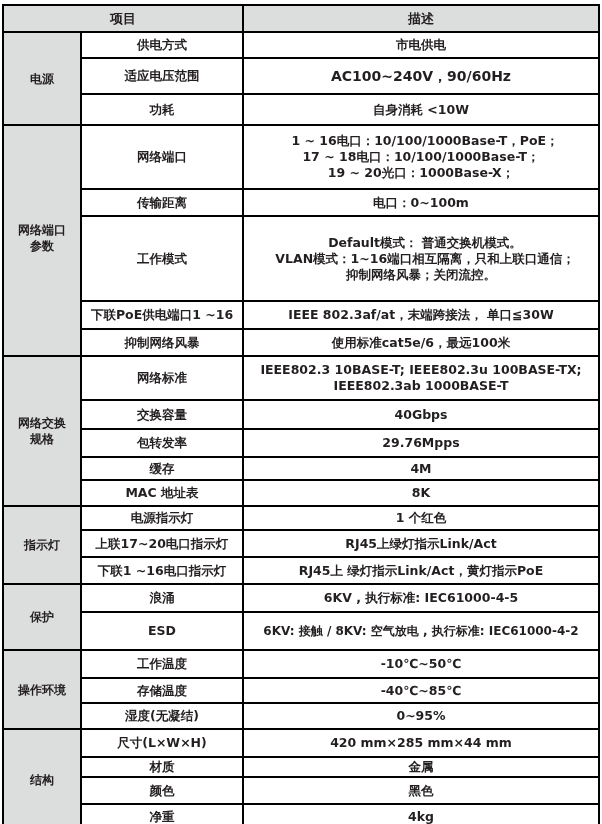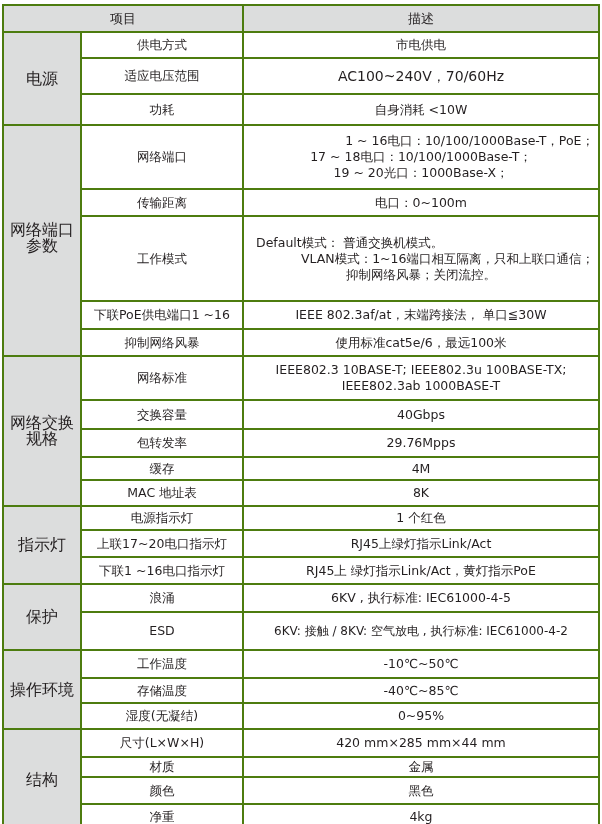--- a/index.html
+++ b/index.html
@@ -1,23 +1,23 @@
 <!DOCTYPE html>
 <html><head>
 <meta charset="utf-8">
 <style>
   html, body { margin: 0; padding: 0; background: #ffffff; }
   body { width: 602px; height: 824px; position: relative; overflow: hidden;
          font-family: "DejaVu Sans", "Liberation Sans", sans-serif; color: #231f20; }
   table.spec { position: absolute; left: 2px; top: 4px; width: 596px;
                border-collapse: collapse; table-layout: fixed; font-size: 12.5px; }
-  table.spec td, table.spec th { border: 2px solid #4d7c0f; text-align: center;
-               vertical-align: middle; padding: 0 4px; line-height: 16px; font-weight: normal; }
+  table.spec td, table.spec th { border: 2px solid #000000; text-align: center;
+               vertical-align: middle; padding: 0 4px; line-height: 16px; font-weight: bold; }
   table.spec th { background: #dcdddd; height: 23px; font-size: 13px; }
-  td.group { background: #dcdddd; font-size: 16px; line-height: 17px; }
+  td.group { background: #dcdddd; font-size: 12px; line-height: 17px; }
   td.item { font-size: 12.5px; white-space: nowrap; }
   td.desc { font-size: 12.5px; }
   .multi { line-height: 17px; }
   .line { display: block; }
 </style>
 </head>
 <body>
 
 <table class="spec">
   <colgroup>
@@ -33,48 +33,48 @@
   </thead>
   <tbody>
 
     <tr style="height:26px">
       <td class="group" rowspan="3">电源</td>
       <td class="item">供电方式</td>
       <td class="desc">市电供电</td>
     </tr>
     <tr style="height:36px">
       <td class="item">适应电压范围</td>
-      <td class="desc" style="font-size:14px">AC100~240V，70/60Hz</td>
+      <td class="desc" style="font-size:14px">AC100~240V，90/60Hz</td>
     </tr>
     <tr style="height:31px">
       <td class="item">功耗</td>
       <td class="desc">自身消耗 &lt;10W</td>
     </tr>
 
     <tr style="height:64px">
       <td class="group" rowspan="5" style="vertical-align:top;padding-top:96px">
         <span class="line">网络端口</span>
         <span class="line">参数</span>
       </td>
       <td class="item">网络端口</td>
       <td class="desc multi">
-        <span class="line" style="text-align:right;padding-left:8px">1 ~ 16电口：10/100/1000Base-T，PoE；</span>
+        <span class="line" style="text-align:center;padding-left:8px">1 ~ 16电口：10/100/1000Base-T，PoE；</span>
         <span class="line">17 ~ 18电口：10/100/1000Base-T；</span>
         <span class="line">19 ~ 20光口：1000Base-X；</span>
       </td>
     </tr>
     <tr style="height:27px">
       <td class="item">传输距离</td>
       <td class="desc">电口：0~100m</td>
     </tr>
     <tr style="height:85px">
       <td class="item">工作模式</td>
       <td class="desc multi">
-        <span class="line" style="text-align:left;padding-left:8px">Default模式： 普通交换机模式。</span>
-        <span class="line" style="text-align:right;padding-left:8px">VLAN模式：1~16端口相互隔离，只和上联口通信；</span>
+        <span class="line" style="text-align:center;padding-left:8px">Default模式： 普通交换机模式。</span>
+        <span class="line" style="text-align:center;padding-left:8px">VLAN模式：1~16端口相互隔离，只和上联口通信；</span>
         <span class="line">抑制网络风暴；关闭流控。</span>
       </td>
     </tr>
     <tr style="height:28px">
       <td class="item">下联PoE供电端口1 ~16</td>
       <td class="desc">IEEE 802.3af/at，末端跨接法， 单口≦30W</td>
     </tr>
     <tr style="height:27px">
       <td class="item">抑制网络风暴</td>
       <td class="desc">使用标准cat5e/6，最远100米</td>

